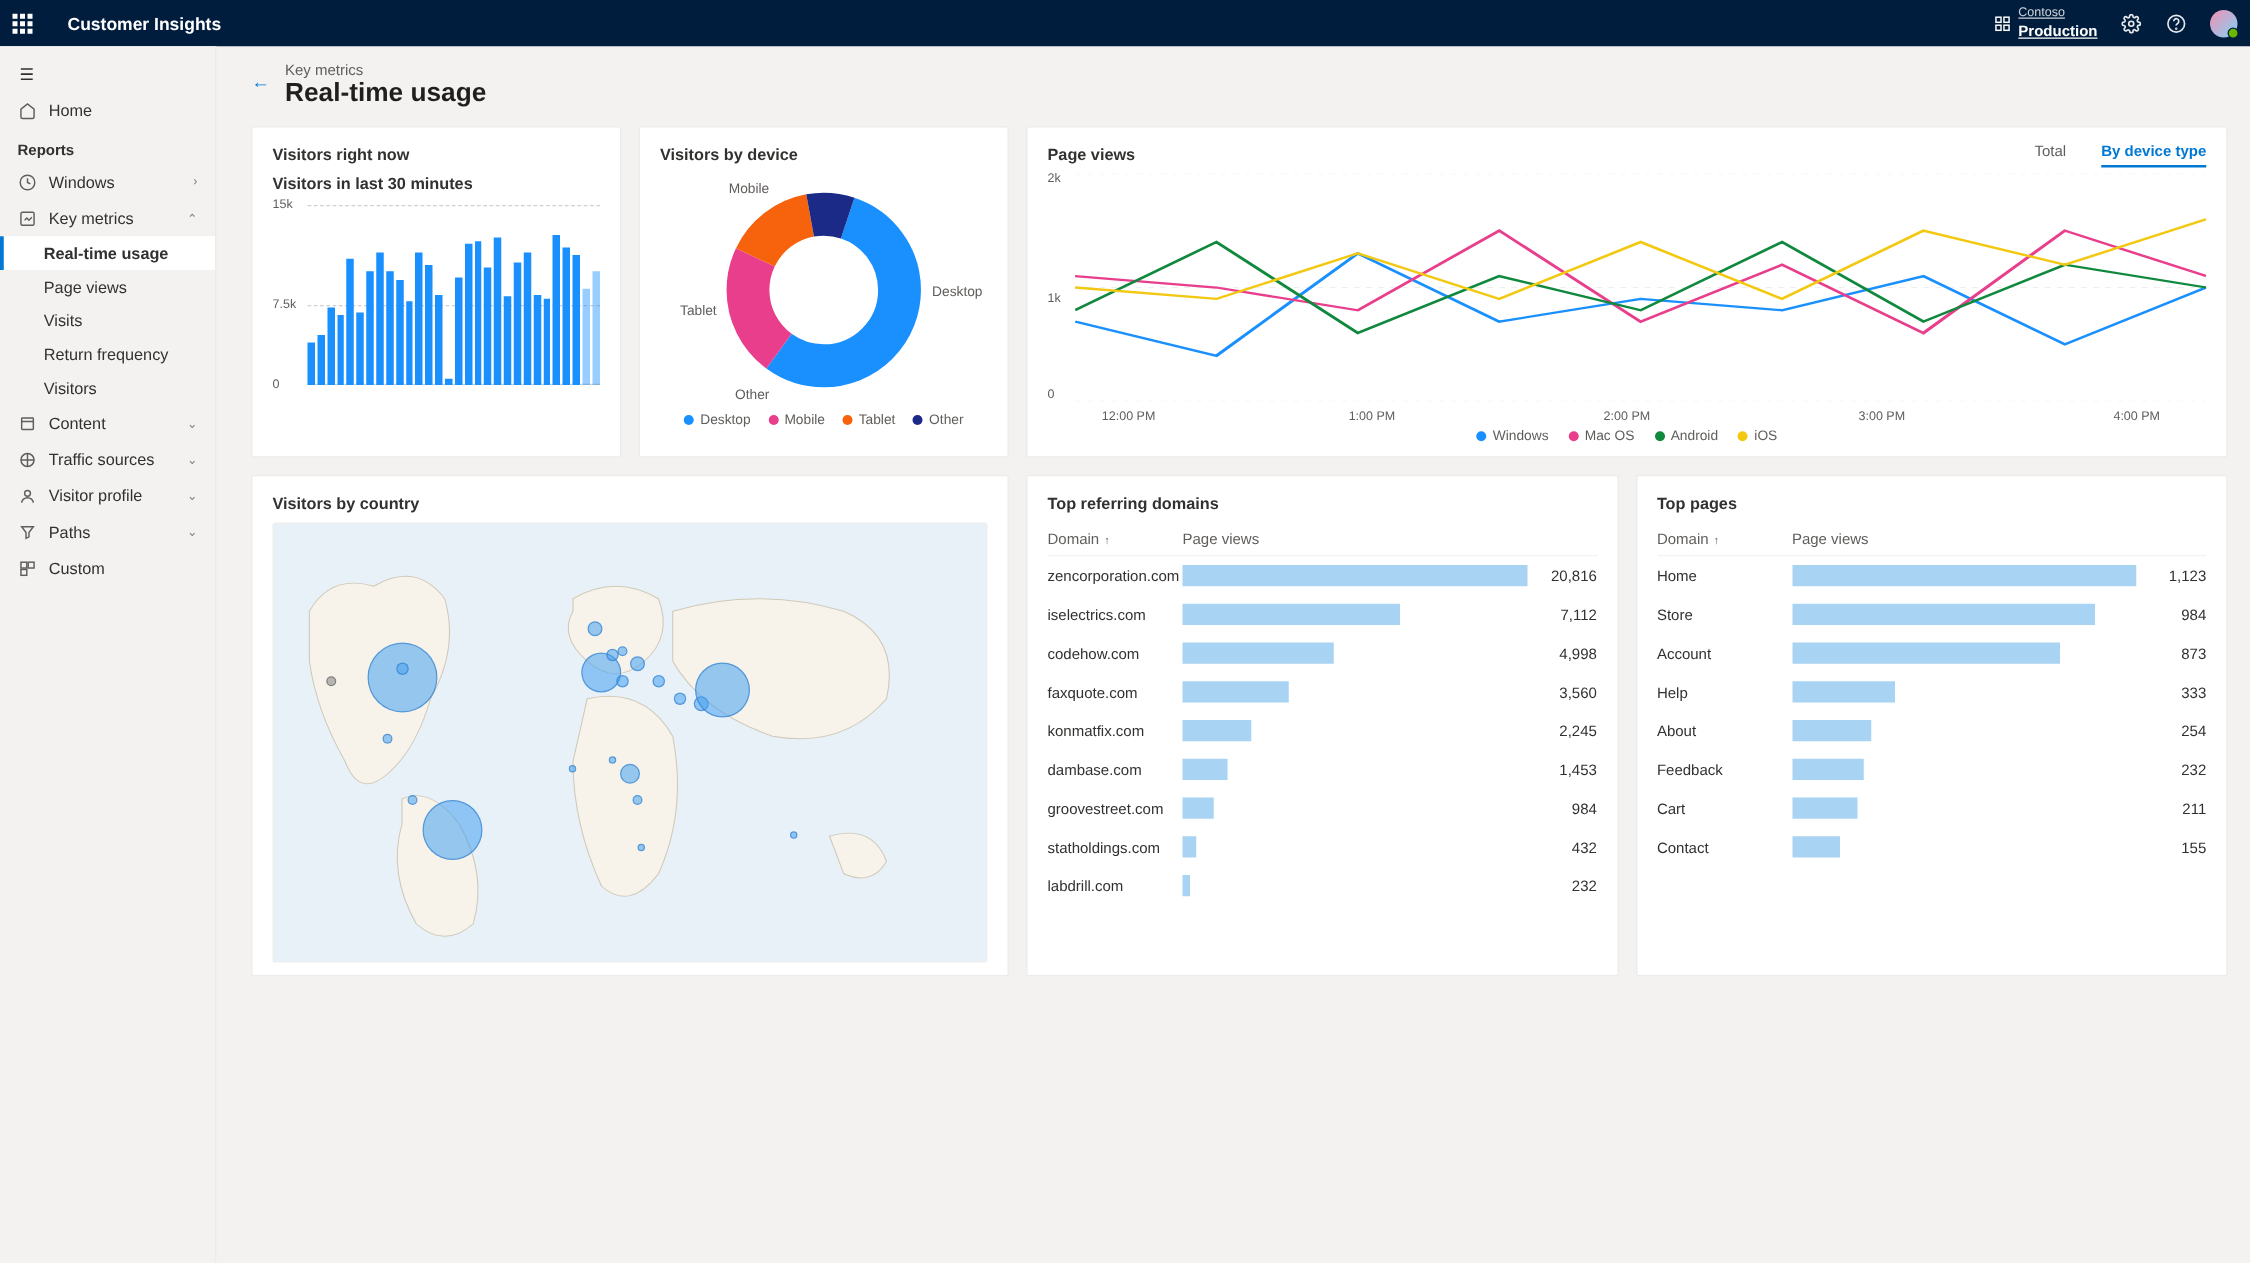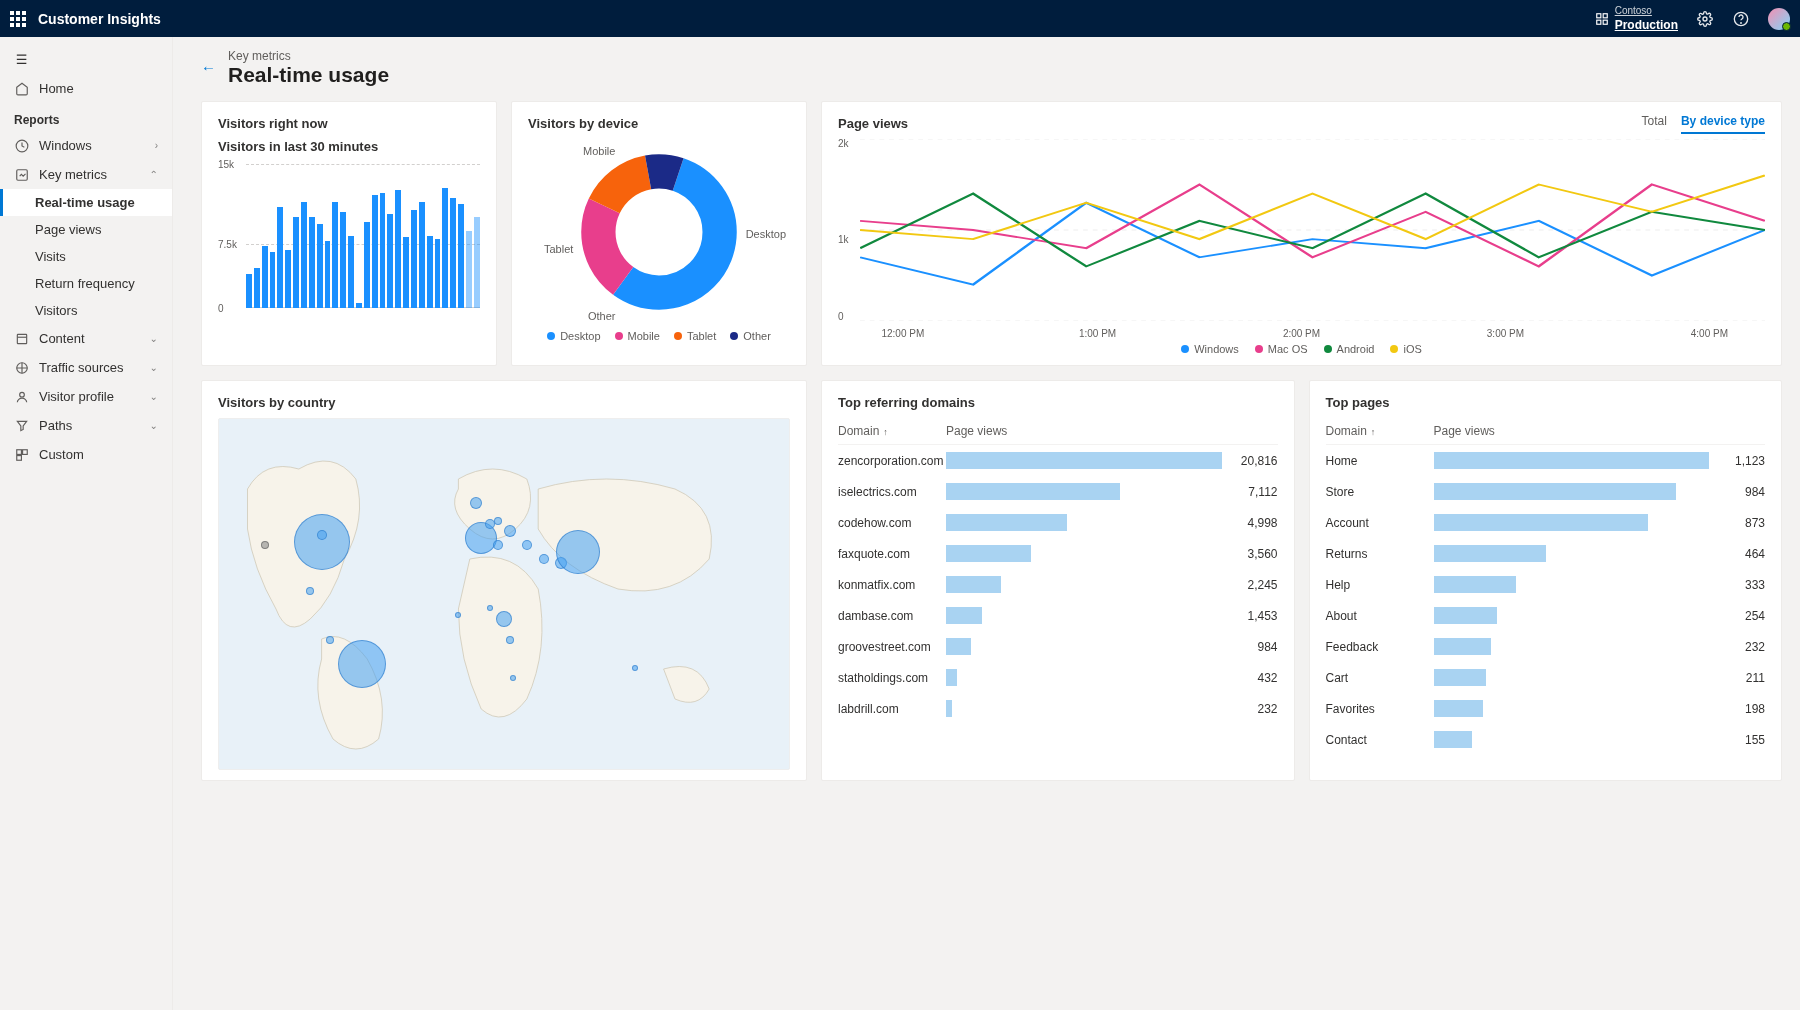--- a/index.html
+++ b/index.html
@@ -1,18 +1,18 @@
 <!DOCTYPE html>
 <html><head>
 <meta charset="utf-8">
 <style>
 * { box-sizing: border-box; margin: 0; padding: 0; }
 body { font-family: "Segoe UI", Arial, sans-serif; background: #f3f2f1; color: #323130; font-size: 13px; overflow: hidden; }
 .topbar { height: 37px; background: #001d3d; color: #fff; display: flex; align-items: center; padding: 0 10px; justify-content: space-between; }
-.topbar-left { display: flex; align-items: center; gap: 12px; }
+.topbar-left { display: flex; align-items: center; gap: 28px; }
 .waffle { width: 16px; height: 16px; display: grid; grid-template-columns: repeat(3,1fr); grid-template-rows: repeat(3,1fr); gap: 2px; }
 .waffle span { background: #fff; }
 .app-title { font-size: 14px; font-weight: 600; }
 .topbar-right { display: flex; align-items: center; gap: 18px; }
 .env { display: flex; align-items: center; gap: 6px; line-height: 1.2; text-decoration: underline; }
 .env-text small { font-size: 10px; opacity: .8; display:block;}
 .env-text b { font-size: 12px; font-weight:600;}
 .icon-btn { width: 18px; height: 18px; display:flex; align-items:center; justify-content:center; cursor:pointer; opacity:.9;}
 .avatar { width: 22px; height: 22px; border-radius: 50%; background: linear-gradient(135deg,#f48fb1,#81d4fa); position:relative;}
 .avatar::after{content:"";position:absolute;right:-1px;bottom:-1px;width:7px;height:7px;background:#6bb700;border:1px solid #001d3d;border-radius:50%;}
@@ -47,21 +47,21 @@
 .x-axis { position:absolute; left:0; right:0; bottom:16px; border-top:1px solid #d2d0ce;}
 
 .donut-wrap { display:flex; flex-direction:column; align-items:center;}
 .donut-area { position:relative; width:100%; height:185px; display:flex; align-items:center; justify-content:center;}
 .donut-label { position:absolute; font-size:11px; color:#605e5c;}
 .legend-row { display:flex; gap:14px; flex-wrap:wrap; justify-content:center; margin-top:6px;}
 .legend-item { display:flex; align-items:center; gap:5px; font-size:11px; color:#605e5c;}
 .dot { width:8px; height:8px; border-radius:50%;}
 
 .linechart-card{ position:relative;}
-.tabs { position:absolute; right:16px; top:12px; display:flex; gap:14px; font-size:12px;}
+.tabs { position:absolute; right:16px; top:12px; display:flex; gap:28px; font-size:12px;}
 .tab { cursor:pointer; padding-bottom:4px; color:#605e5c;}
 .tab.active { color:#0078d4; border-bottom:2px solid #0078d4; font-weight:600;}
 .linechart { position:relative; height:200px; margin-top:8px;}
 .lc-y { position:absolute; left:0; font-size:10px; color:#605e5c; transform:translateY(-50%);}
 .lc-x { position:absolute; bottom:0; font-size:10px; color:#605e5c; transform:translateX(-50%);}
 .lc-legend { display:flex; gap:16px; justify-content:center; margin-top:4px;}
 
 .row2 { display:grid; grid-template-columns: 606px 1fr 1fr; gap:14px;}
 .map { width:100%; height:352px; background:#e8f1f8; border:1px solid #eee; position:relative; overflow:hidden; border-radius:2px;}
 .bubble { position:absolute; border-radius:50%; background:rgba(70,160,240,.55); border:1px solid rgba(40,120,200,.6);}
@@ -485,27 +485,20 @@
               <span class="col3">984</span>
             </div>
             <div class="tbl-row">
               <span class="col1">Account</span>
               <span class="col2">
                 <div class="hbar" style="width:78%"></div>
               </span>
               <span class="col3">873</span>
             </div>
             <div class="tbl-row">
-              <span class="col1">Returns</span>
-              <span class="col2">
-                <div class="hbar" style="width:41%"></div>
-              </span>
-              <span class="col3">464</span>
-            </div>
-            <div class="tbl-row">
               <span class="col1">Help</span>
               <span class="col2">
                 <div class="hbar" style="width:30%"></div>
               </span>
               <span class="col3">333</span>
             </div>
             <div class="tbl-row">
               <span class="col1">About</span>
               <span class="col2">
                 <div class="hbar" style="width:23%"></div>
@@ -518,27 +511,20 @@
                 <div class="hbar" style="width:21%"></div>
               </span>
               <span class="col3">232</span>
             </div>
             <div class="tbl-row">
               <span class="col1">Cart</span>
               <span class="col2">
                 <div class="hbar" style="width:19%"></div>
               </span>
               <span class="col3">211</span>
-            </div>
-            <div class="tbl-row">
-              <span class="col1">Favorites</span>
-              <span class="col2">
-                <div class="hbar" style="width:18%"></div>
-              </span>
-              <span class="col3">198</span>
             </div>
             <div class="tbl-row">
               <span class="col1">Contact</span>
               <span class="col2">
                 <div class="hbar" style="width:14%"></div>
               </span>
               <span class="col3">155</span>
             </div>
           </div>
       </div>

